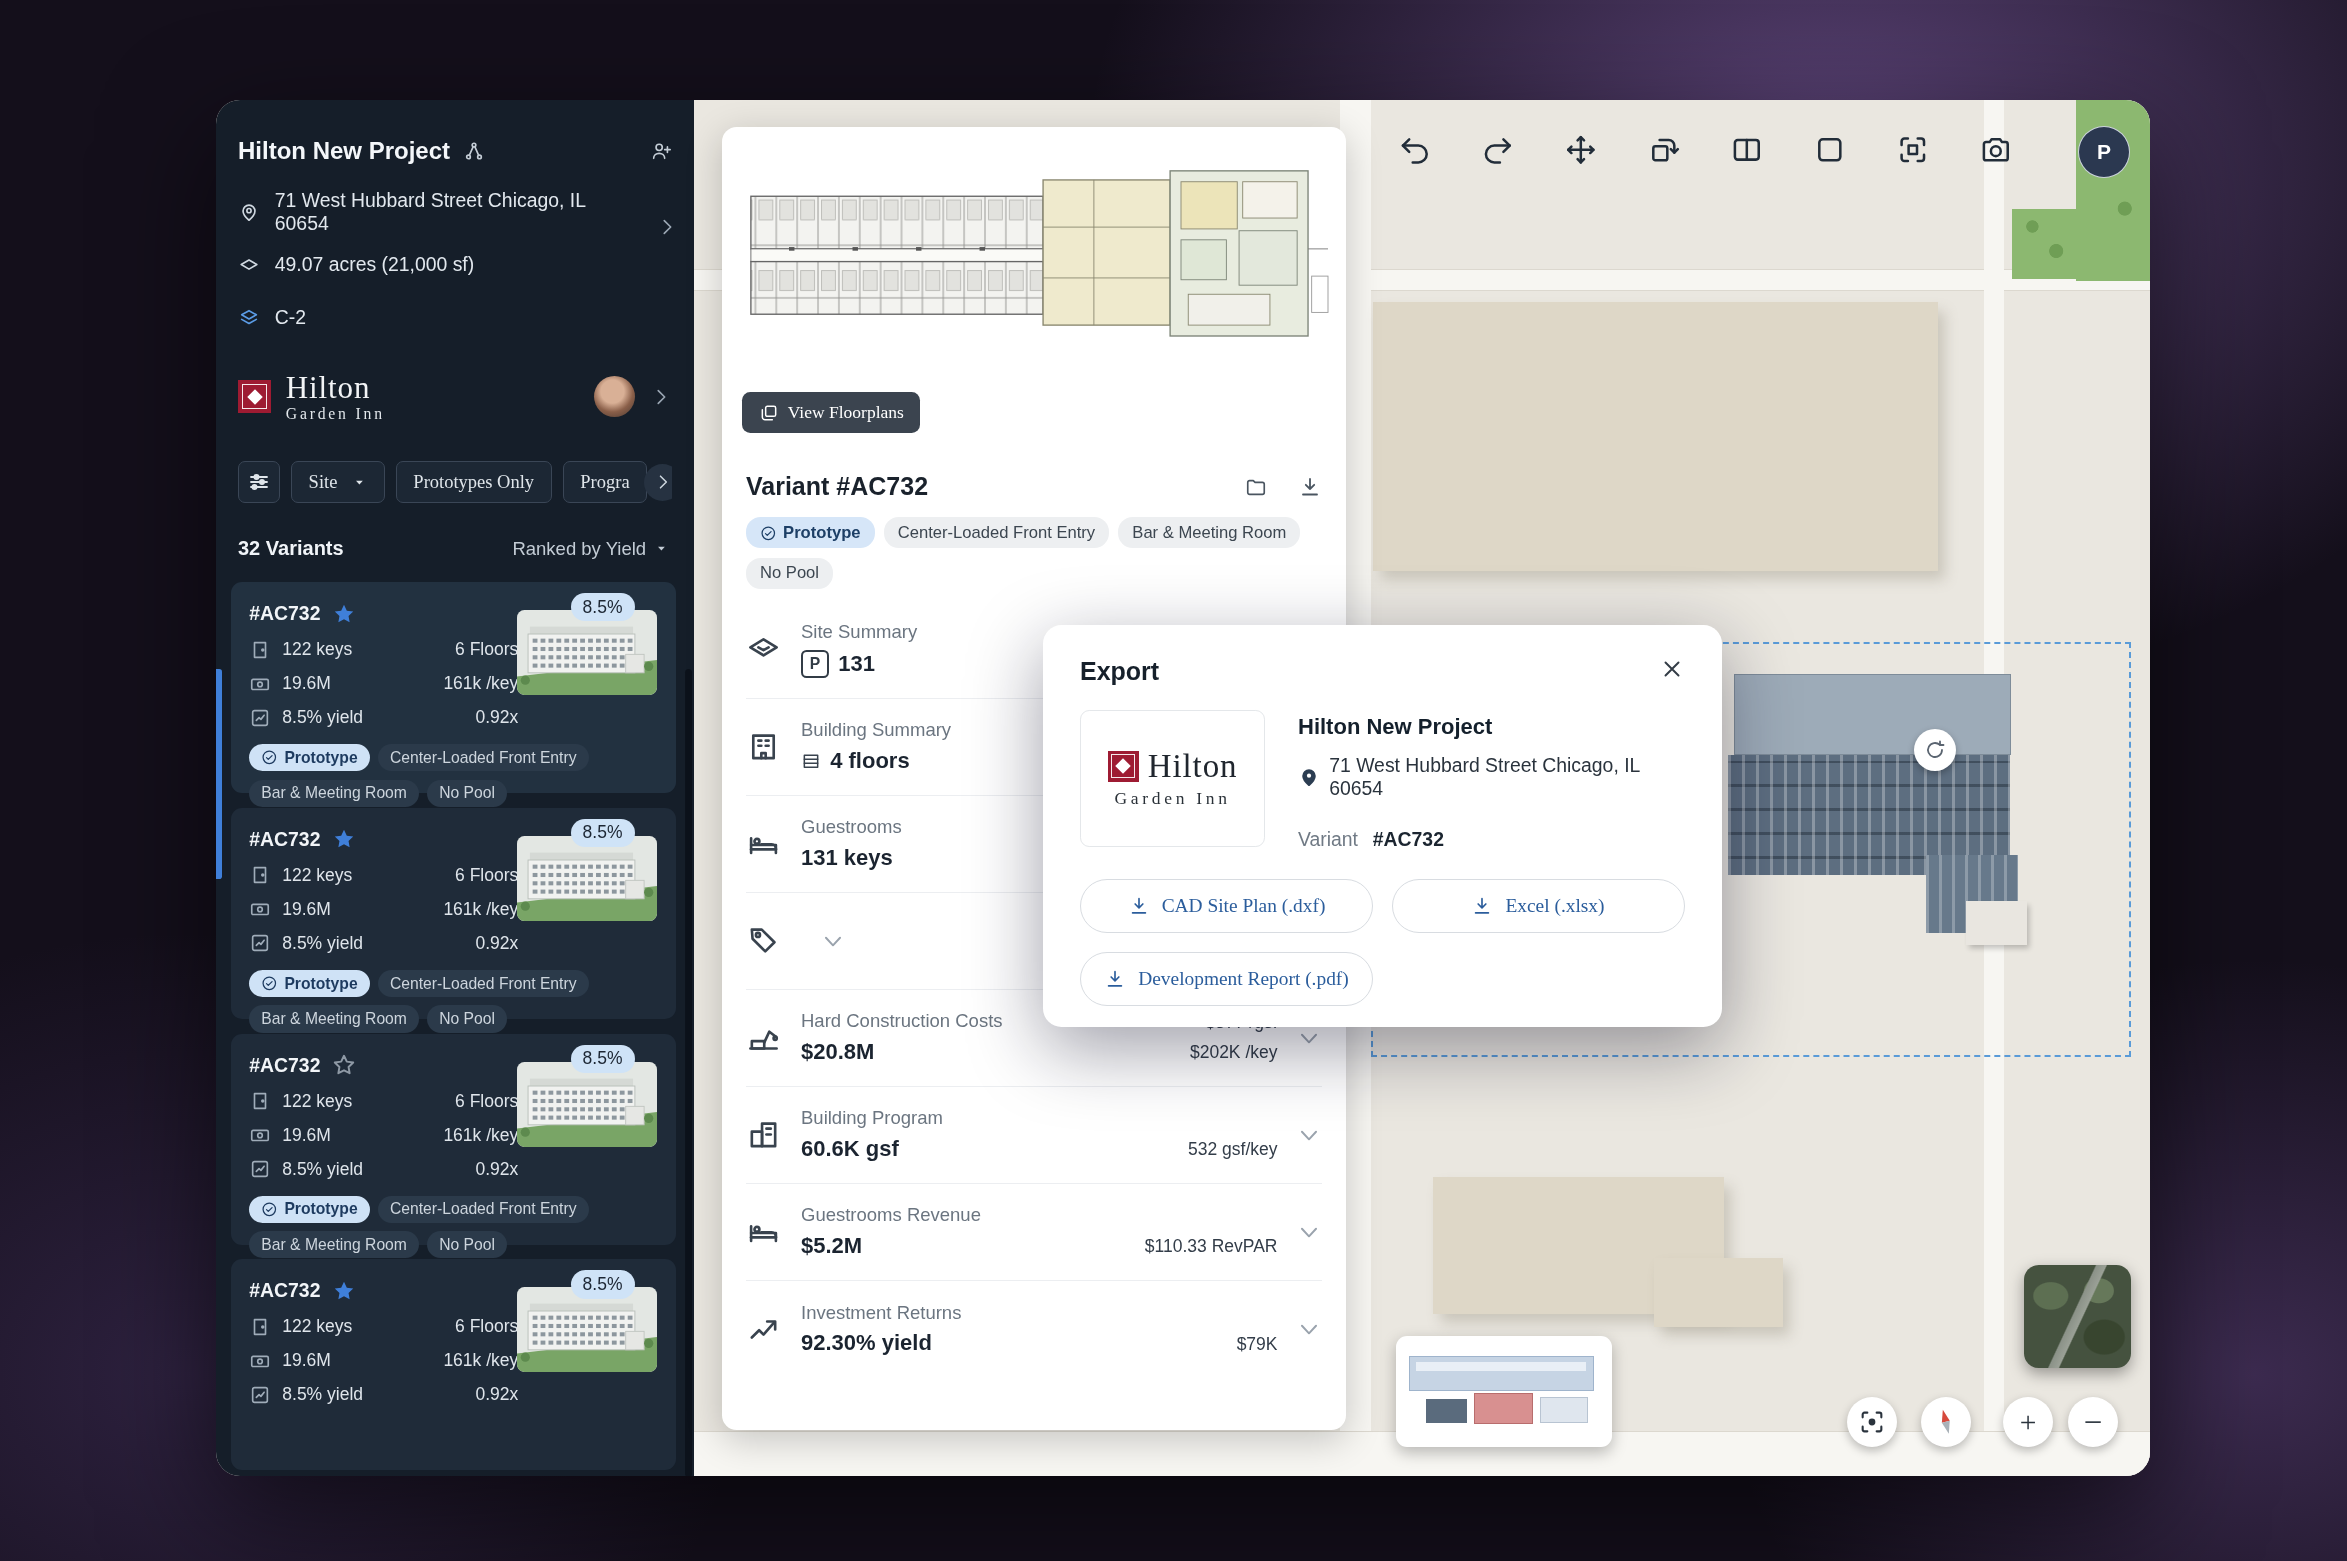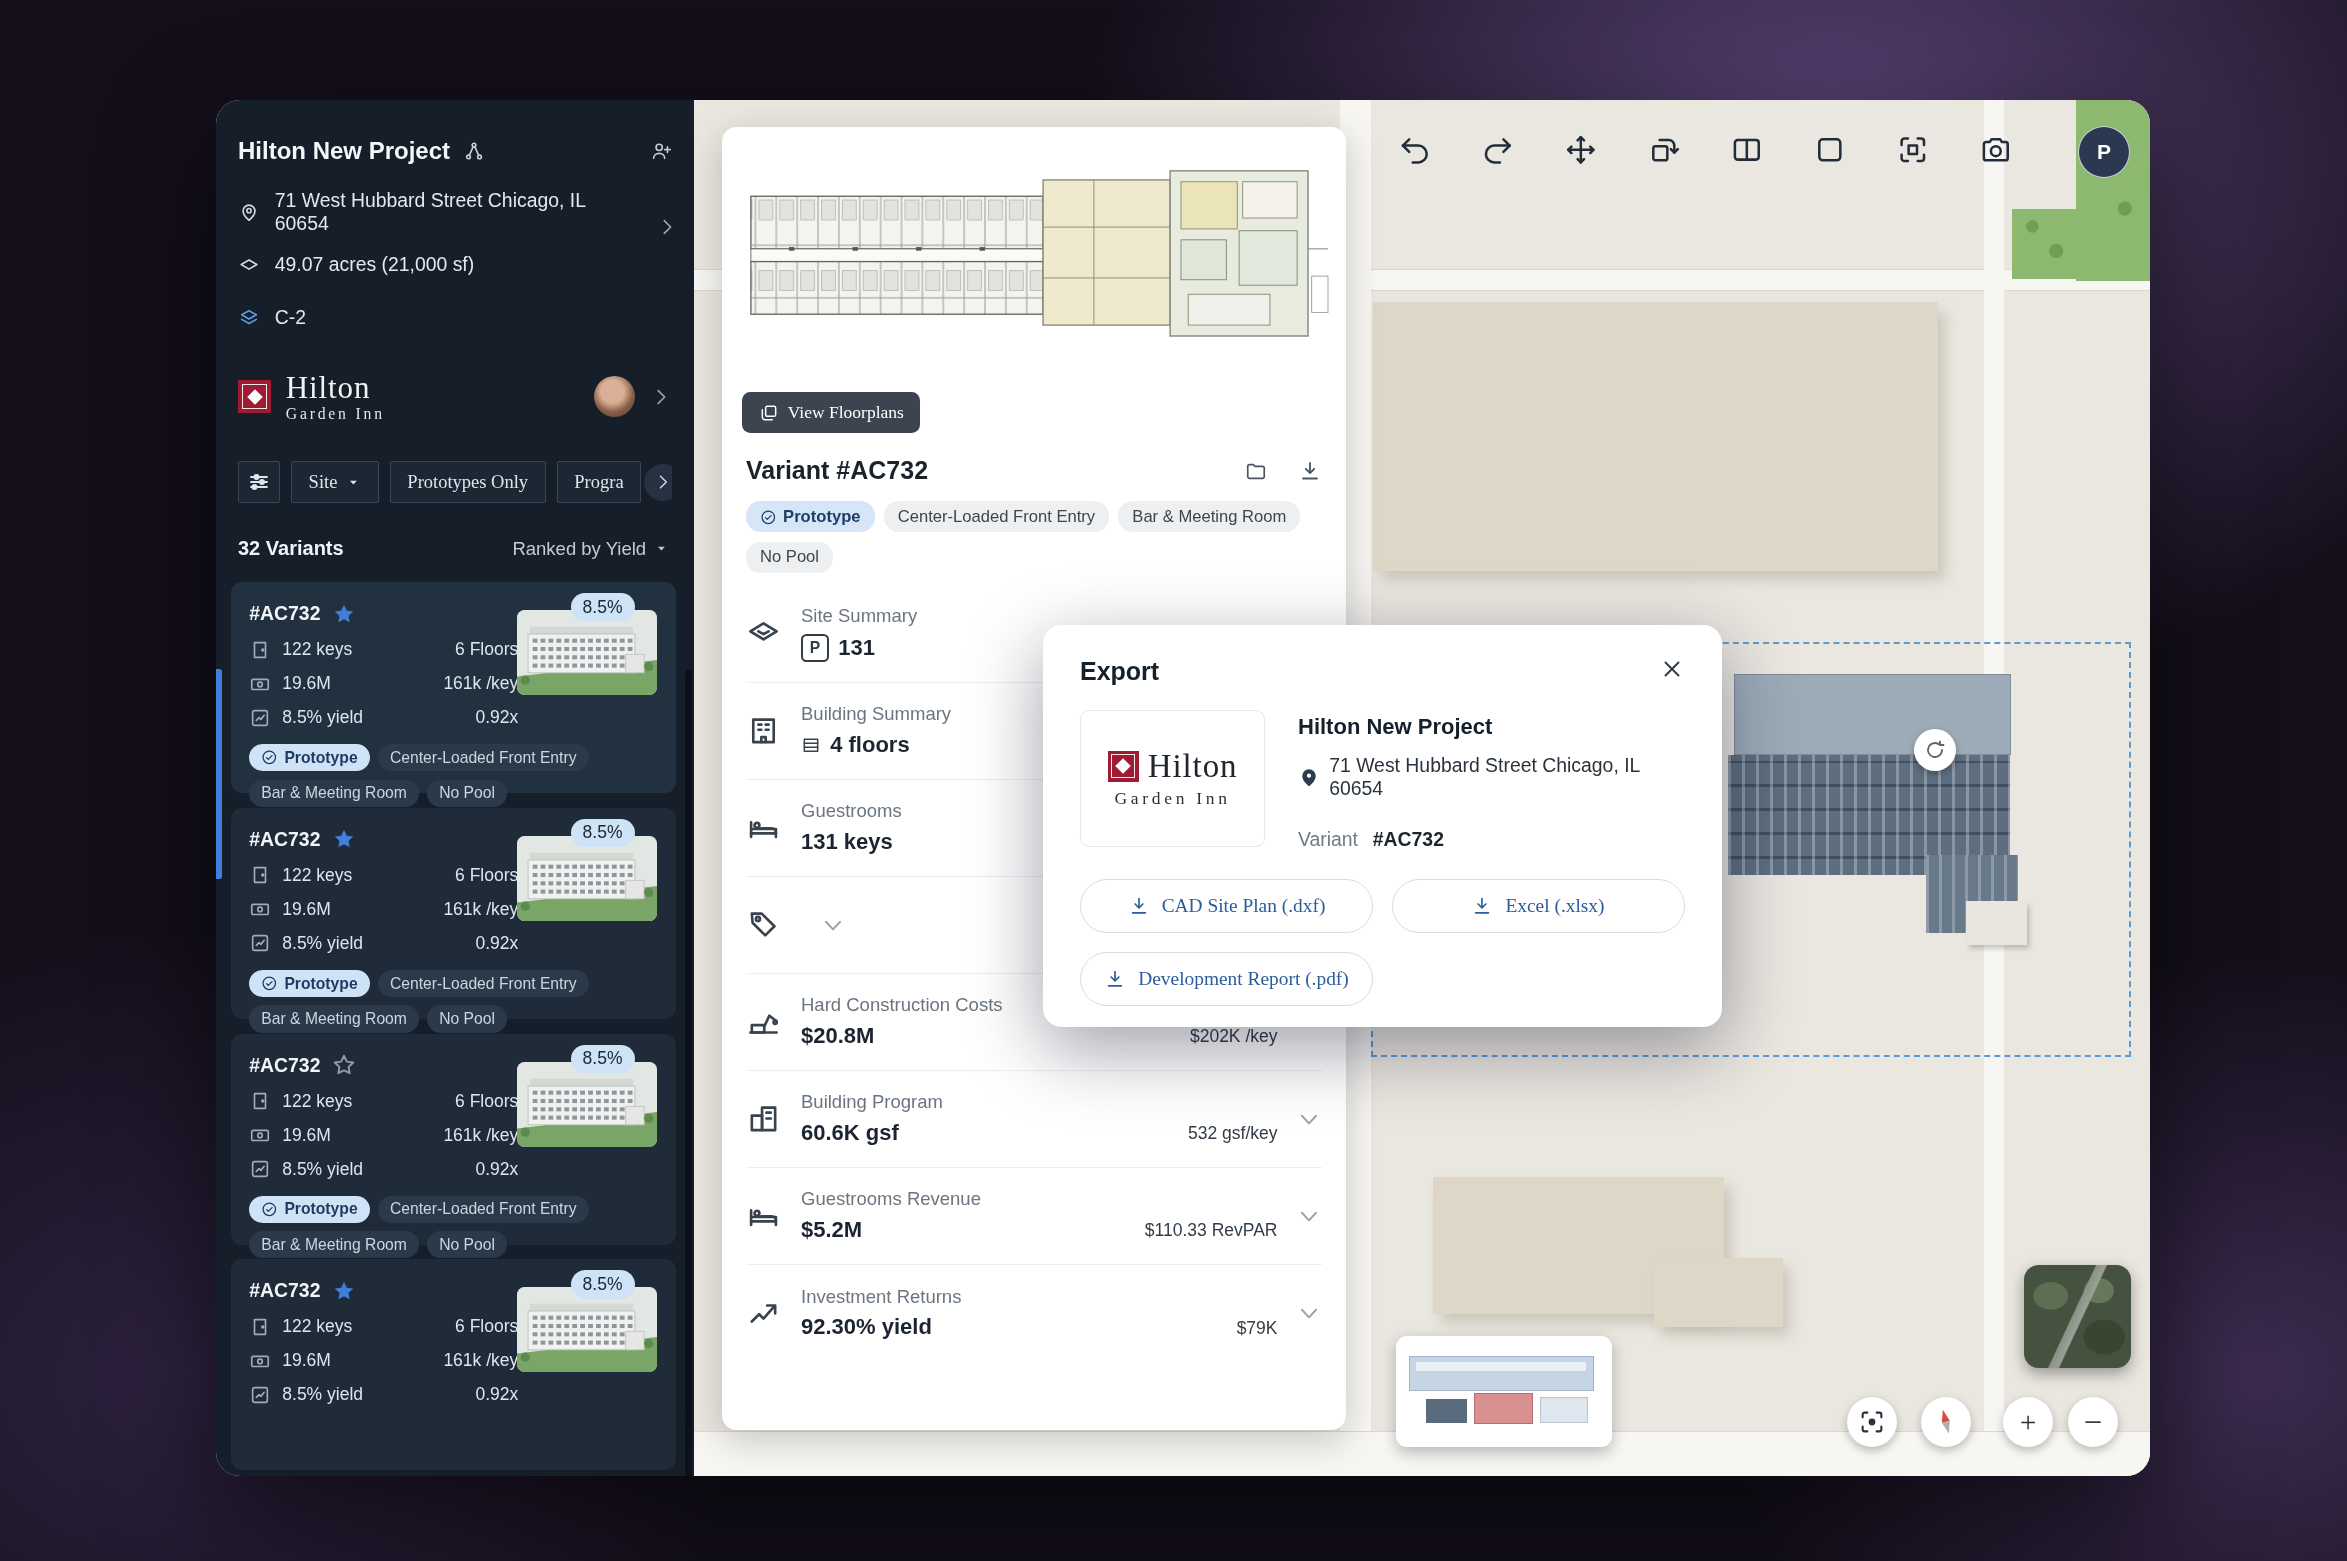--- a/index.html
+++ b/index.html
@@ -90,21 +90,21 @@
   .hgi-mark{position:relative;width:33px;height:33px;background:#9e1b32;flex:none}
   .hgi-mark::before{content:"";position:absolute;inset:3.7px;border:1.4px solid rgba(255,255,255,.9)}
   .hgi-mark::after{content:"";position:absolute;left:50%;top:50%;width:11px;height:11px;background:#fff;transform:translate(-50%,-50%) rotate(45deg)}
   .hgi-text{line-height:1}
   .hgi-1{font-family:"Liberation Serif",serif;font-size:31px;color:#f2f4f6;letter-spacing:0.9px}
   .hgi-2{font-family:"Liberation Serif",serif;font-size:15.7px;color:#e3e8ec;letter-spacing:2.8px;margin-top:2.8px}
   .hotel-row .avatar-photo{width:41px;height:41px;border-radius:50%;margin-left:auto;flex:none;
     background:radial-gradient(circle at 45% 38%, #d9b096 0 34%, #8a5f49 60%, #41352f 100%)}
   .hotel-row .chev{color:#9aa6b3}
   .filter-row{position:relative;display:flex;align-items:center;gap:11px;margin:33px 0 0;padding:0 0 0 0;overflow:hidden;height:44px}
-  .f-btn{display:flex;align-items:center;justify-content:center;gap:9px;height:42px;border:1.4px solid #3a4656;border-radius:2px;
+  .f-btn{display:flex;align-items:center;justify-content:center;gap:15px;height:42px;border:1.4px solid #3a4656;border-radius:7px;
     background:#1c2734;color:#dfe5ea;font-size:18.5px;padding:0 16.6px;flex:none}
   .f-btn.square{width:42px;padding:0}
   .f-scroll{position:absolute;right:-9.2px;top:3.7px;width:37px;height:37px;border-radius:50%;background:#27endregion}
   .f-scroll{background:#263241;color:#cfd8e0;display:flex;align-items:center;justify-content:center;padding:7.4px}
   .list-header{display:flex;align-items:center;margin:33px 0 0;padding-right:3.7px}
   .list-header .count{font-size:20px;font-weight:700;color:#f0f4f8}
   .list-header .sort{margin-left:auto;font-size:18.5px;color:#c3ccd5;display:flex;align-items:center;gap:7.4px}
   .variant-list{margin-top:22px;padding:0 18.5px 0 14.8px}
   .v-card{position:relative;background:#1f2b39;border-radius:11px;padding:18.5px;height:211px;margin-bottom:14.8px}
   .v-card.selected{background:#223140}
@@ -125,21 +125,21 @@
   .sb-scrollbar{position:absolute;right:1.8px;top:569px;width:7.4px;height:808px;background:rgba(5,10,16,.55);border-radius:3.7px}
   .selected-bar{position:absolute;left:0;top:569px;width:5.5px;height:210px;background:#3f7fd9;border-radius:0 2.8px 2.8px 0;z-index:6}
 
   
   .panel{position:absolute;left:506px;top:27px;width:624px;height:1303px;background:#fff;border-radius:14.8px;
     box-shadow:0 9.2px 37px rgba(0,0,0,.20);overflow:hidden;z-index:10}
   .floorplan-wrap{height:258px;padding:13px 11px 0}
   .vf-btn{display:inline-flex;align-items:center;gap:9.2px;margin:7.4px 0 0 20px;height:41px;background:rgba(42,52,64,.92);
     color:#fff;font-size:17.5px;padding:0 16.6px;border-radius:8.3px}
   .panel-body{padding:0 24px}
-  .panel-title-row{display:flex;align-items:center;margin-top:20px;height:35px}
+  .panel-title-row{display:flex;align-items:center;margin-top:36px;height:35px}
   .panel-title-row h2{font-size:25px;font-weight:700;color:#1a222c}
   .panel-title-row .pt-ic{margin-left:31px;color:#4a5560}
   .panel-title-row .pt-ic:first-of-type{margin-left:auto}
   .panel-tags{display:flex;flex-wrap:wrap;gap:9.2px;margin-top:13px}
   .panel-tags .pill{background:#edeff1;color:#3c4650;font-size:16.6px;padding:5.5px 14px}
   .panel-tags .pill.blue{background:#d6e6f8;color:#1d3f66}
   .edit-btn{display:flex;align-items:center;justify-content:center;gap:12px;width:100%;height:42px;margin-top:20px;
     background:#2c5f9f;color:#fff;font-size:18.5px;font-weight:600;border-radius:8.3px}
   .summary-list{margin-top:13px}
   .s-row{display:flex;align-items:center;min-height:97px;padding:13px 0;border-bottom:0.9px solid #eceef1}

